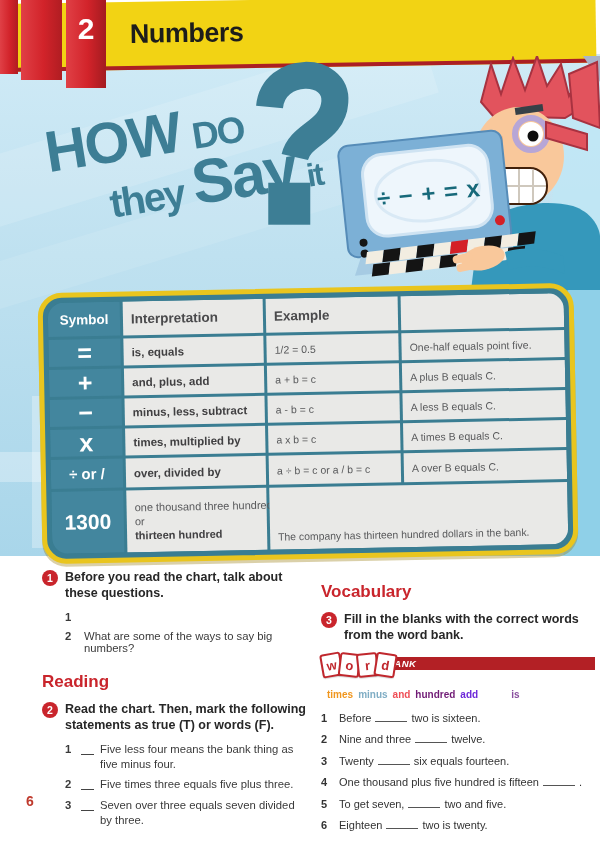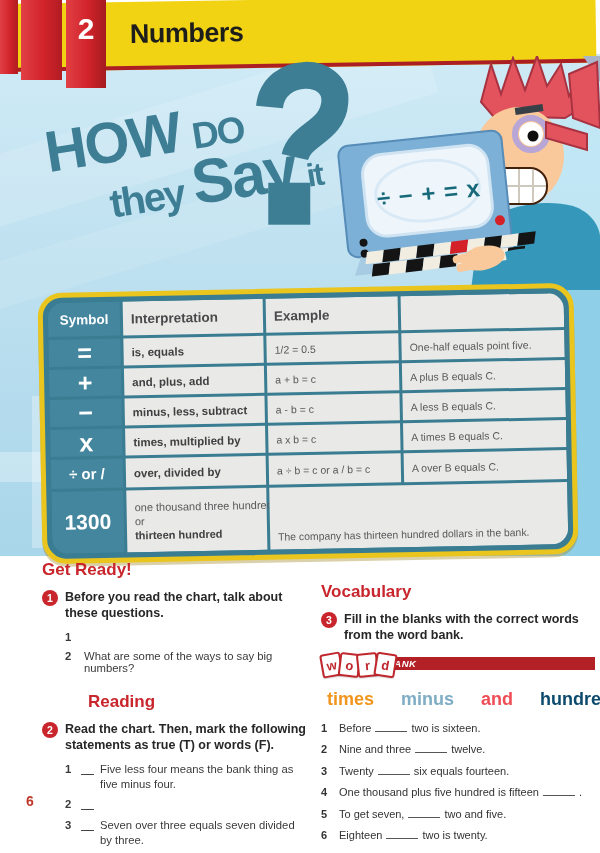--- a/index.html
+++ b/index.html
@@ -72,36 +72,36 @@
   .item{display:flex;gap:7px;margin-top:9px;}
   .numcircle{flex:0 0 auto;width:16px;height:16px;border-radius:50%;background:#c9252c;color:#fff;
     font-weight:bold;font-size:10.5px;display:inline-flex;align-items:center;justify-content:center;margin-top:1px;}
   .item-text{font-weight:bold;font-size:12.5px;line-height:1.3;color:#272727;}
   .subq{margin:9px 0 0 23px;font-size:11.3px;color:#3a3a3a;}
   .subq .row{display:flex;gap:9px;margin-bottom:7px;}
   .subq .n{font-weight:bold;width:10px;flex:0 0 auto;}
   .stmt .row{display:flex;gap:6px;margin-bottom:6px;line-height:1.3;}
   .blank-s{flex:0 0 auto;width:13px;height:11px;border-bottom:1.5px solid #444;margin-top:1px;}
   .stmt .t{width:212px;}
-  .mt18{margin-top:18px;margin-left:46px;}
+  .mt18{margin-top:18px;}
   .mt22{margin-top:22px;}
 
   
   .wordbank{position:relative;height:22px;margin:13px 0 4px 0;}
   .bank-bar{margin-left:22px;height:13px;background:#b32025;display:flex;align-items:center;margin-top:4px;}
   .bank-label{margin-left:44px;color:#fff;font-weight:bold;font-style:italic;font-size:9.5px;letter-spacing:0.5px;}
   .cards{position:absolute;left:0;top:-4px;display:flex;}
   .card{width:17px;height:20px;background:#fff;border:2px solid #c0272d;border-radius:3px;
     color:#c0272d;font-weight:bold;font-size:13px;display:flex;align-items:center;justify-content:center;
     margin-right:-3px;box-shadow:0 1px 1px rgba(0,0,0,0.15);}
   .card.r1{transform:rotate(-10deg);}
   .card.r2{transform:rotate(7deg);}
   .card.r3{transform:rotate(-6deg);}
   .card.r4{transform:rotate(9deg);}
-  .words{display:flex;gap:27px;font-weight:bold;font-size:18px;margin:10px 0 11px 6px;}
+  .words{display:flex;gap:5px;font-weight:bold;font-size:10px;margin:10px 0 11px 6px;}
   .vlist{font-size:11px;color:#333;}
   .vlist .row{display:flex;gap:8px;margin-bottom:8.5px;align-items:baseline;}
   .vlist .n{font-weight:bold;width:10px;flex:0 0 auto;}
   .blank-v{display:inline-block;width:32px;height:10px;border-bottom:1px solid #555;margin:0 4px;}
 
   .pagenum{position:absolute;left:26px;top:793px;color:#bf3a2d;font-weight:bold;font-size:14px;z-index:5;}
 </style>
 </head>
 <body>
 
@@ -244,21 +244,20 @@
       <div class="cell interp-multi">
         <span>one thousand three hundred</span>
         <span>or</span>
         <span class="b">thirteen hundred</span>
       </div>
       <div class="cell say merged">The company has thirteen hundred dollars in the bank.</div>
     </div>
   </div>
 
   <div class="left-col">
-    <div class="sec-h">Get Ready!</div>
     <div class="item">
       <span class="numcircle">1</span>
       <span class="item-text" style="width:234px">Before you read the chart, talk about these questions.</span>
     </div>
     <div class="subq">
       <div class="row">
         <span class="n">1</span>
       </div>
       <div class="row">
         <span class="n">2</span>
@@ -273,20 +272,21 @@
     </div>
     <div class="subq stmt">
       <div class="row">
         <span class="n">1</span>
         <span class="blank-s"></span>
         <span class="t">Five less four means the bank thing as five minus four.</span>
       </div>
       <div class="row">
         <span class="n">2</span>
         <span class="blank-s"></span>
+        <span class="t">Five times three equals five plus three.</span>
       </div>
       <div class="row">
         <span class="n">3</span>
         <span class="blank-s"></span>
         <span class="t">Seven over three equals seven divided by three.</span>
       </div>
     </div>
   </div>
 
   <div class="right-col">
@@ -305,22 +305,22 @@
         <span class="card r2">o</span>
         <span class="card r3">r</span>
         <span class="card r4">d</span>
       </div>
     </div>
 
     <div class="words">
       <span style="color: rgb(240, 150, 30);">times</span>
       <span style="color: rgb(127, 173, 196);">minus</span>
       <span style="color: rgb(239, 77, 85);">and</span>
-      <span style="color: #0c4a6e;">hundred</span>
-      <span style="color: #0c4a6e;">add</span>
+      <span style="color: #701a75;">hundred</span>
+      <span style="color: #6d28d9;">add</span>
       <span style="color: rgb(138, 79, 158); margin-left: 28px;">is</span>
     </div>
 
     <div class="vlist">
       <div class="row">
         <span class="n">1</span>
         <span><span>Before</span><span class="blank-v"></span><span>two is sixteen.</span></span>
       </div>
       <div class="row">
         <span class="n">2</span>

